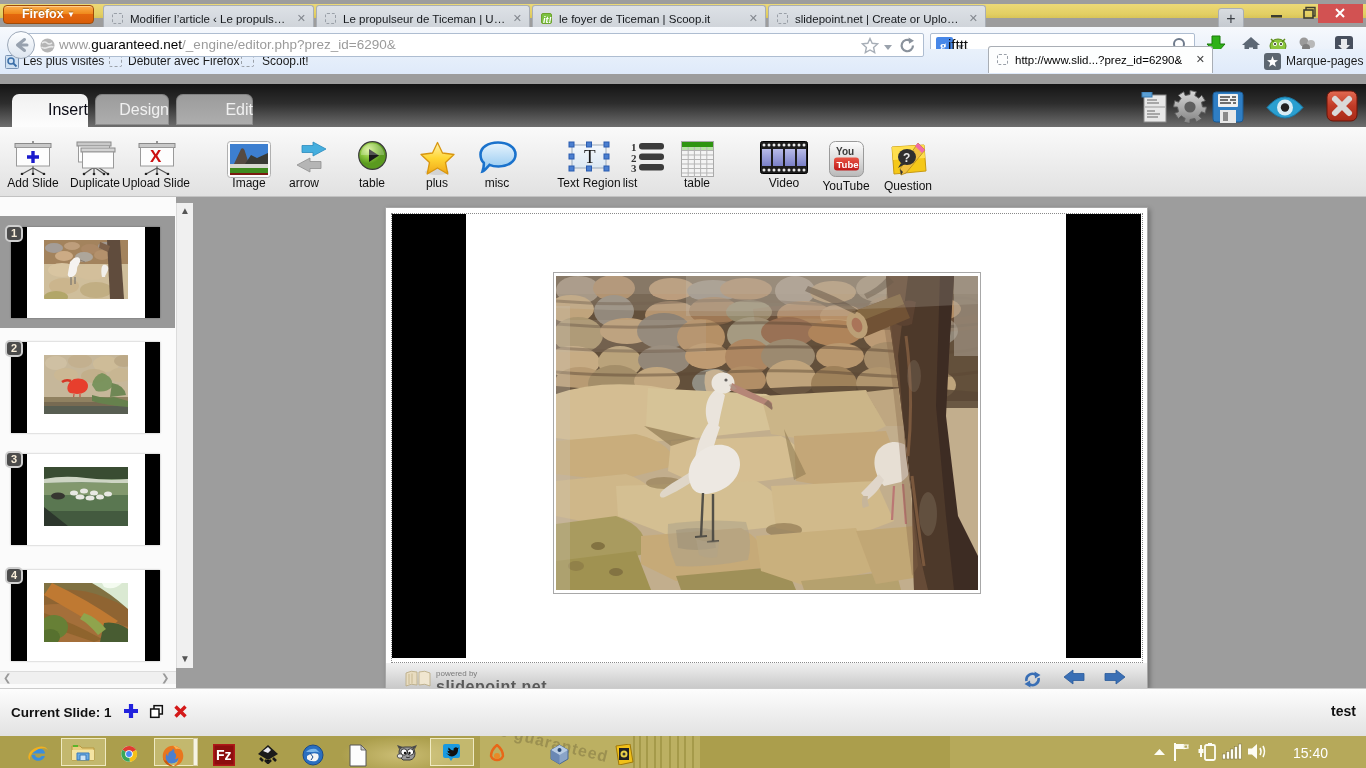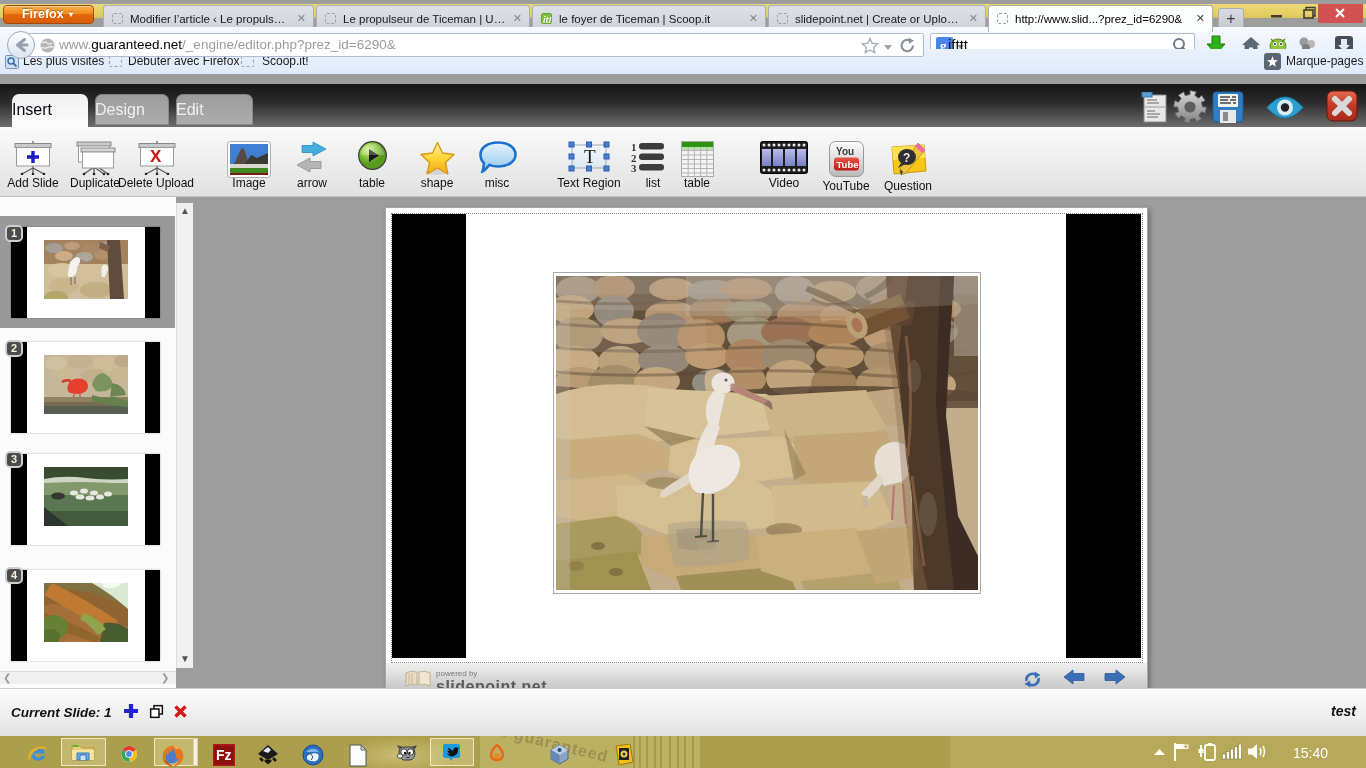--- a/index.html
+++ b/index.html
@@ -34,21 +34,21 @@
   #searchbox { left:930px; top:6px; width:265px; height:24px; background:#fff;
     border:1px solid #aebdd1; border-radius:2px; }
 
   
   #bookbar { top:49px; height:25px; background:linear-gradient(#e9f1fb,#dfeafa);
     font-size:12px; color:#1a1a1a; }
   .dashed { border:1px dashed #9aa0a8; border-radius:2px; width:13px; height:13px; }
 
   
   #appbar { top:84px; height:43px; background:linear-gradient(#151515,#2d2d2d 45%,#6e6e6e); }
-  .apptab { top:10px; height:33px; border-radius:7px 7px 0 0; text-align:left;
+  .apptab { top:10px; height:33px; border-radius:7px 7px 0 0; text-align:right;
     font-size:16px; line-height:32px; }
   .apptab.inactive { background:linear-gradient(#9b9b9b,#aeaeae); color:#f0f0f0;
     height:31px; box-shadow:inset 0 0 0 1px rgba(70,70,70,.3); }
   #tabInsert { left:12px; width:76px; background:linear-gradient(#f0f0f0,#fdfdfd);
     color:#0a0a14; z-index:2; }
 
   
   #toolbar { top:127px; height:70px; background:linear-gradient(#fafafa,#e1e1e1);
     border-bottom:1px solid #c2c2c2; }
   .tbi { position:absolute; top:14px; }
@@ -77,21 +77,21 @@
   #dotted { position:absolute; left:5px; top:5px; width:752px; height:450px;
     border:1px dotted #8a8a8a; }
   .cbar { position:absolute; top:6px; width:74px; height:444px; background:#000; }
   #photoframe { position:absolute; left:167px; top:64px; width:428px; height:322px;
     background:#fff; border:1px solid #a8a8a8; }
   #playerbar { position:absolute; left:0px; top:455px; width:761px; height:25px;
     background:linear-gradient(#f0f0f0,#c9c9c9); overflow:hidden;padding-left:22px; }
 
   
   #statusbar { top:688px; height:48px; background:linear-gradient(#fdfdfd,#e2e2e2);
-    border-top:1px solid #cccccc;font-style:italic; }
+    border-top:1px solid #cccccc; }
 
   
   #taskbar { top:736px; height:32px; background:#ab9e4c; overflow:hidden; }
   .tkbtn { position:absolute; top:2px; height:28px; background:rgba(235,225,165,.38);
     border:1px solid rgba(250,246,215,.8); }
   .tkicon { position:absolute; top:8px; }
 </style>
 </head>
 <body>
 <div id="page">
@@ -113,21 +113,21 @@
             <text x="1" y="9" font-size="9" font-style="italic" font-weight="bold" fill="#fff" font-family="Liberation Sans">it!</text>
           </svg></span>
         <span class="ttl">le foyer de Ticeman | Scoop.it</span>
         <span class="cls">✕</span>
       </div>
     <div class="abs tab" style="left:768px; width:218px;">
         <span class="fav"></span>
         <span class="ttl">slidepoint.net | Create or Upload...</span>
         <span class="cls">✕</span>
       </div>
-    <div class="abs tab" id="tabactive" style="left:988px; width:225px;">
+    <div class="abs tab" id="tabactive" style="left:988px; width:225px;margin-top:41px;">
         <span class="fav"></span>
         <span class="ttl" style="color:#000;">http://www.slid...?prez_id=6290&amp;</span>
         <span class="cls" style="color:#444;">✕</span>
       </div>
     <div class="abs" style="left:1218px; top:4px; width:26px; height:21px; background:linear-gradient(#d8dce0,#c4c9cf); border:1px solid #a9aeb5; border-radius:3px; text-align:center; font-size:16px; color:#3a3f45; line-height:19px;">+</div>
     <div class="abs winbtn" style="left:1262px; width:30px;"><svg width="30" height="19">
           <rect x="9" y="11" width="11" height="2.5" fill="#3c3c30"></rect>
         </svg></div>
     <div class="abs winbtn" style="left:1292px; width:30px;"><svg width="30" height="19">
           <rect x="12" y="6" width="9" height="8" fill="none" stroke="#3c3c30" stroke-width="1.6"></rect>
@@ -284,37 +284,37 @@
     <div class="tblabel" style="left:35px;">Duplicate</div>
     <svg class="tbi" style="left:137px;" width="40" height="34" viewBox="0 0 40 34">
       <path d="M20 0 V3 M20 24 V27 M20 27 L9 33 M20 27 L31 33 M20 27 V33" stroke="#555" stroke-width="1.2" fill="none"></path>
       <circle cx="9" cy="33" r="1.3" fill="#222"></circle>
         <circle cx="20" cy="33" r="1.3" fill="#222"></circle>
         <circle cx="31" cy="33" r="1.3" fill="#222"></circle>
       <rect x="2" y="2.5" width="36" height="4" fill="#c9c9c9" stroke="#8a8a8a"></rect>
       <rect x="3.5" y="6.5" width="33" height="18.5" fill="#fdfdfd" stroke="#9a9a9a"></rect>
       <text x="13" y="21" font-size="17" font-weight="bold" fill="#cc1111" font-family="Liberation Sans">X</text>
     </svg>
-    <div class="tblabel" style="left:96px;">Delete Upload</div>
+    <div class="tblabel" style="left:96px;">Upload Slide</div>
     <svg class="tbi" style="left:227px;" width="44" height="37" viewBox="0 0 44 37">
       <rect x="0.5" y="0.5" width="43" height="36" rx="3" fill="#fcfcfc" stroke="#b0b0b0"></rect>
       <rect x="3" y="3" width="38" height="31" fill="#4a8fd4"></rect>
       <rect x="3" y="3" width="38" height="20" fill="#3d7fd0"></rect>
       <path d="M7 23 L14 8 Q16 6 17.5 9 L22 23 Z" fill="#564a42"></path>
       <path d="M18 23 L24 14 L30 17 L41 12 V23 Z" fill="#3a3a34"></path>
       <rect x="3" y="23" width="38" height="4" fill="#d8d8d0"></rect>
       <rect x="3" y="27" width="38" height="7" fill="#3f8a1f"></rect>
       <rect x="3" y="32" width="38" height="2" fill="#7a1a10"></rect>
     </svg>
     <div class="tblabel" style="left:189px;">Image</div>
     <svg class="tbi" style="left:295px;" width="33" height="34" viewBox="0 0 33 34">
       <path d="M7 4.5 H18 V1 L31 8 L18 15 V11.5 H7 Z" fill="#45aede" stroke="#2a8abc" stroke-width="0.8"></path>
       <path d="M26 20.5 H15 V17 L2 24 L15 31 V27.5 H26 Z" fill="#b5b5b5" stroke="#8f8f8f" stroke-width="0.8"></path>
     </svg>
-    <div class="tblabel" style="left:252px;">arrow</div>
+    <div class="tblabel" style="left:244px;">arrow</div>
     <svg class="tbi" style="left:358px;" width="29" height="29" viewBox="0 0 29 29">
       <defs>
           <radialGradient id="bg1" cx=".35" cy=".3">
             <stop offset="0" stop-color="#d4ef8a"></stop>
             <stop offset=".55" stop-color="#8cc63f"></stop>
             <stop offset="1" stop-color="#5a9a1f"></stop>
           </radialGradient>
         </defs>
       <circle cx="14.5" cy="14.5" r="13.8" fill="url(#bg1)" stroke="#3a3a3a" stroke-width="1.2"></circle>
       <path d="M11 8 L21 14.5 L11 21 Z" fill="#1a1a1a"></path>
@@ -325,21 +325,21 @@
       <defs>
           <linearGradient id="stg" x1="0" y1="0" x2="0" y2="1">
             <stop offset="0" stop-color="#fff3b0"></stop>
             <stop offset=".5" stop-color="#ffd633"></stop>
             <stop offset="1" stop-color="#f0a818"></stop>
           </linearGradient>
         </defs>
       <ellipse cx="18" cy="31" rx="12" ry="3" fill="#c9c9c9" opacity="0.7"></ellipse>
       <path d="M18.5 1.5 L23.5 12 L35 13.5 L26.5 21.5 L28.8 33 L18.5 27 L8.2 33 L10.5 21.5 L2 13.5 L13.5 12 Z" fill="url(#stg)" stroke="#d8960f" stroke-width="1.3" stroke-linejoin="round"></path>
     </svg>
-    <div class="tblabel" style="left:377px;">shape</div>
+    <div class="tblabel" style="left:377px;">plus</div>
     <svg class="tbi" style="left:478px;" width="40" height="33" viewBox="0 0 40 33">
       <defs>
           <linearGradient id="msg" x1="0" y1="0" x2="0" y2="1">
             <stop offset="0" stop-color="#e8f4fd"></stop>
             <stop offset="1" stop-color="#8ec6ef"></stop>
           </linearGradient>
         </defs>
       <path d="M20 1.5 C30 1.5 37.5 6.5 37.5 13.5 C37.5 20.5 30 25.5 20.5 25.5 C17 25.5 14 25 11.5 23.8 C9 26.5 6.5 30 4.5 30.5 C5.5 27.5 6 24.5 5.8 21.8 C3.2 19.6 2.5 16.8 2.5 13.5 C2.5 6.5 10 1.5 20 1.5 Z" fill="url(#msg)" stroke="#1a72cc" stroke-width="2.6"></path>
     </svg>
     <div class="tblabel" style="left:437px;">misc</div>
@@ -365,21 +365,21 @@
     </svg>
     <div class="tblabel" style="left:529px;">Text Region</div>
     <svg class="tbi" style="left:630px;" width="36" height="31" viewBox="0 0 36 31">
       <text x="1" y="10" font-size="11" font-weight="bold" fill="#333" font-family="Liberation Serif">1</text>
       <text x="1" y="21" font-size="11" font-weight="bold" fill="#333" font-family="Liberation Serif">2</text>
       <text x="1" y="31" font-size="11" font-weight="bold" fill="#333" font-family="Liberation Serif">3</text>
       <rect x="9" y="2" width="25" height="6.5" rx="3" fill="#3c3c3c"></rect>
       <rect x="9" y="12.5" width="25" height="6.5" rx="3" fill="#3c3c3c"></rect>
       <rect x="9" y="23" width="25" height="6.5" rx="3" fill="#3c3c3c"></rect>
     </svg>
-    <div class="tblabel" style="left:593px;">list</div>
+    <div class="tblabel" style="left:570px;">list</div>
     <svg class="tbi" style="left:681px;" width="33" height="36" viewBox="0 0 33 36">
       <rect x="0.5" y="0.5" width="32" height="35" fill="#f4f4f4" stroke="#aaa"></rect>
       <rect x="1" y="1" width="31" height="5" fill="#2e9410"></rect>
       <rect x="1" y="6" width="31" height="3" fill="#b8e0a8"></rect>
       <g stroke="#b5b5b5" stroke-width="1">
         <path d="M1 9.5 H32 M1 14 H32 M1 18.5 H32 M1 23 H32 M1 27.5 H32 M1 32 H32"></path>
         <path d="M7.2 6 V36 M13.4 6 V36 M19.6 6 V36 M25.8 6 V36"></path>
       </g>
     </svg>
     <div class="tblabel" style="left:637px;">table</div>

